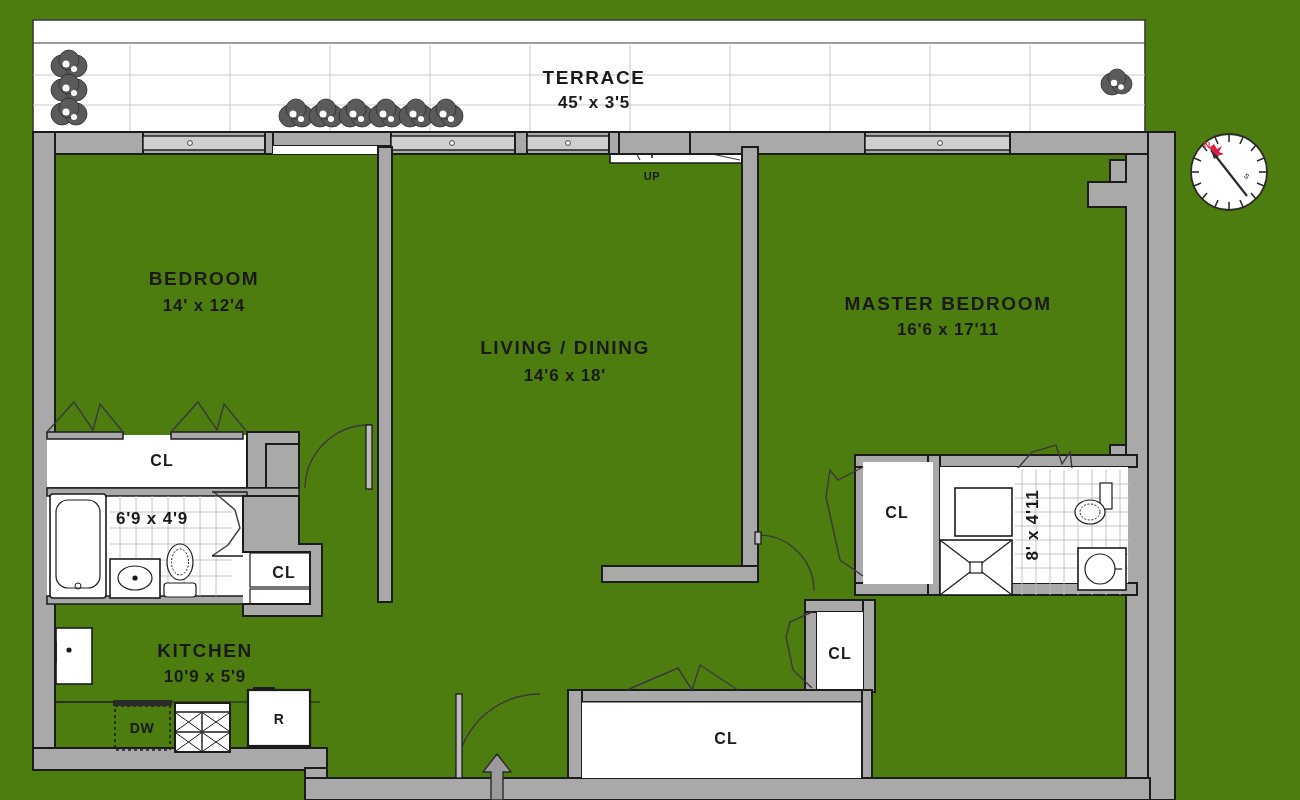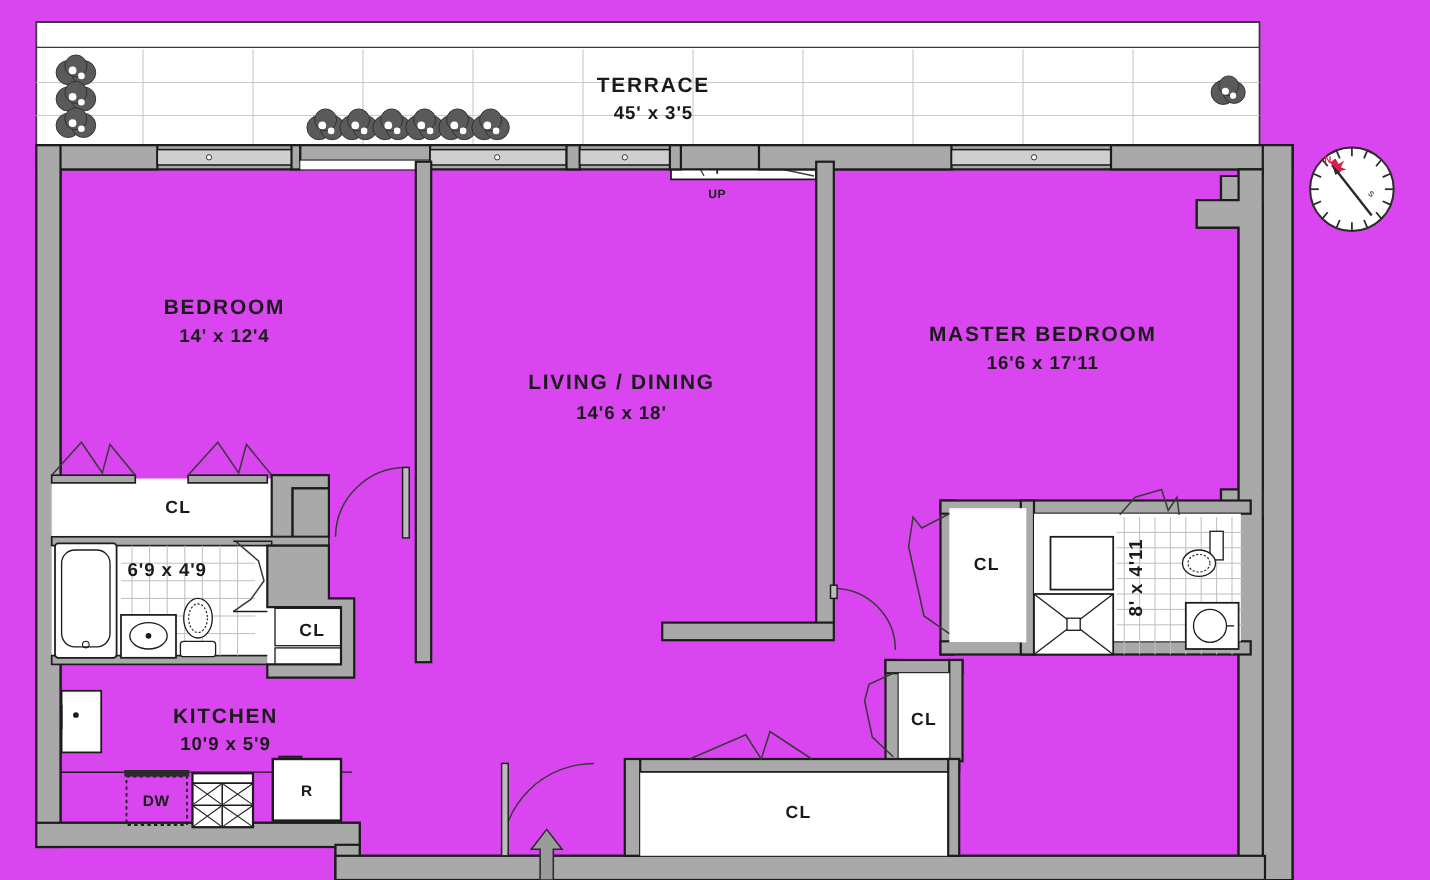--- a/index.html
+++ b/index.html
@@ -8,21 +8,21 @@
     padding: 0;
     background: #ffffff;
   }
   body {
     font-family: "Liberation Sans", sans-serif;
   }
   #plan-root {
     position: relative;
     width: 1300px;
     height: 800px;
-    background: #d946ef;
+    background: #4d7c0f;
     overflow: hidden;
   }
   svg#plan-svg {
     display: block;
     width: 1300px;
     height: 800px;
   }
   .rm-label {
     font-family: "Liberation Sans", sans-serif;
     font-weight: bold;

